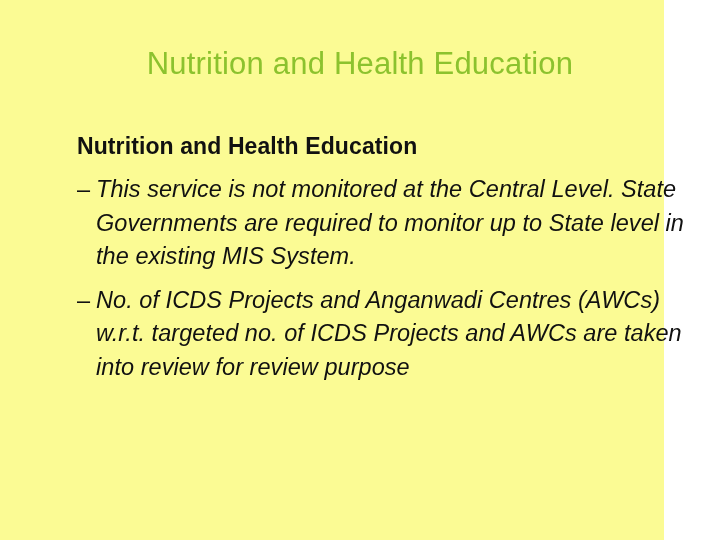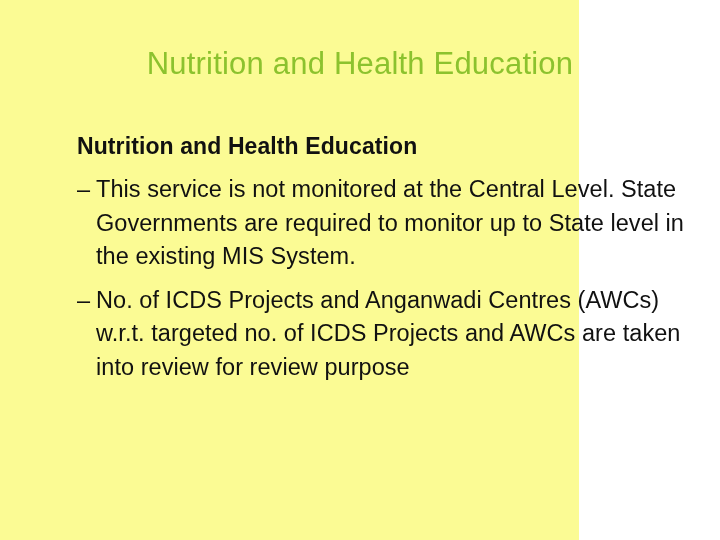--- a/index.html
+++ b/index.html
@@ -8,21 +8,21 @@
     padding: 0;
   }
   body {
     width: 720px;
     height: 540px;
     overflow: hidden;
     font-family: "Liberation Sans", sans-serif;
   }
   .slide {
     position: relative;
-    width: 579px;
+    width: 664px;
     height: 540px;
     background: #FBFB94;
     box-sizing: border-box;
     padding-left: 20px;
   }
   .slide-title {
     position: absolute;
     left: 0;
     top: 45px;
     width: 720px;
@@ -68,20 +68,21 @@
     position: absolute;
     left: 0;
     top: 0;
     font-family: "Liberation Sans", sans-serif;
     font-size: 23.5px;
     line-height: 33.5px;
     color: #111111;
   }
   .bullet .btext {
     display: block;
+    font-style: italic;
   }
 </style>
 </head>
 <body>
 
 <div class="slide">
 
   <div class="slide-title">Nutrition and Health Education</div>
 
   <div class="body-block">

